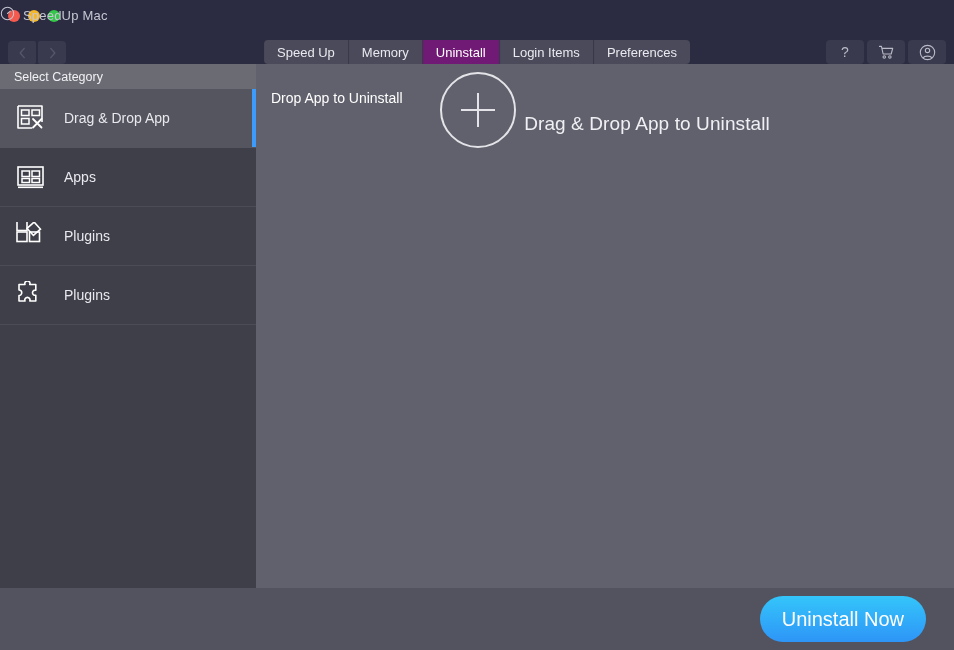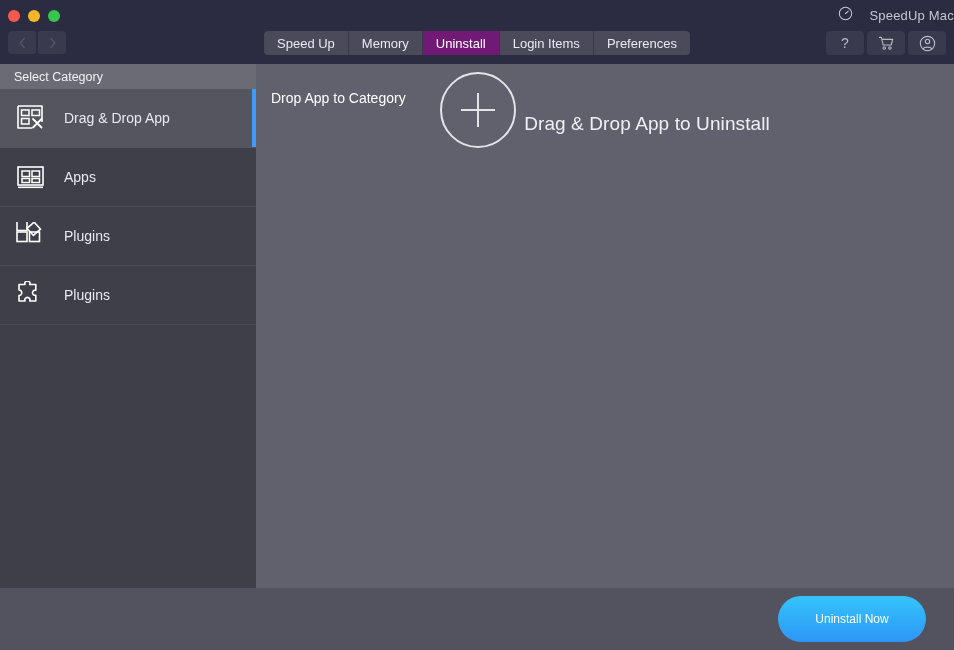--- a/index.html
+++ b/index.html
@@ -27,33 +27,33 @@
   .traffic {
     display: flex; align-items: center; gap: 8px;
     padding-left: 8px;
   }
   .light { width: 12px; height: 12px; border-radius: 50%; display: block; }
   .light.red    { background: #f55a4e; }
   .light.yellow { background: #f5b728; }
   .light.green  { background: #34c749; }
   .title-wrap {
     position: absolute; left: 0; right: 0; top: 0; bottom: 0;
-    display: flex; align-items: center; justify-content: flex-end;
-    gap: 16px; pointer-events: none; margin-left: 28px;
+    display: flex; align-items: center; justify-content: flex-start;
+    gap: 8px; pointer-events: none;
   }
   .title-text {
     color: #c6c7d2; font-size: 13px; letter-spacing: .2px;
   }
   .gauge-icon { display: block; }
 
   
   .toolbar {
     height: 33px;
     background: #2b2b41;
-    display: flex; align-items: flex-start;
+    display: flex; align-items: flex-end;
     position: relative;
     flex: 0 0 33px;
   }
   .navgroup { display: flex; padding-left: 8px; gap: 2px; }
   .navbtn {
     width: 28px; height: 23px;
     background: #3a3a4e;
     display: flex; align-items: center; justify-content: center;
   }
   .navbtn.left  { border-radius: 4px 2px 2px 4px; }
@@ -185,21 +185,21 @@
     background: #53535f;
     display: flex; align-items: center; justify-content: flex-end;
     padding-right: 28px;
   }
   .cta {
     min-width: 148px;
     height: 46px;
     border-radius: 23px;
     background: linear-gradient(180deg, #34c5fa 0%, #2e95f7 100%);
     color: #ffffff;
-    font-size: 12px;
+    font-size: 20px;
     display: flex; align-items: center; justify-content: center;
     padding: 0 22px;
     border: none;
     font-family: "Liberation Sans", sans-serif;
   }
 </style>
 </head>
 <body>
 
 <div class="app">
@@ -318,21 +318,21 @@
                      A2.6 2.6 0 1 0 3 9 Z" fill="none" stroke="#ffffff" stroke-width="1.6" stroke-linejoin="round"></path>
           </svg>
         </span>
         <span class="side-label">Plugins</span>
       </div>
 
       <div class="sidebar-filler"></div>
     </div>
 
     <div class="main">
-      <div class="main-title">Drop App to Category</div>
+      <div class="main-title">Drop App to Uninstall</div>
       <div class="dropzone">
         <div class="plus-circle"></div>
         <div class="drop-text">Drag &amp; Drop App to Uninstall</div>
       </div>
     </div>
   </div>
 
   <div class="bottombar">
     <button class="cta">Uninstall Now</button>
   </div>

